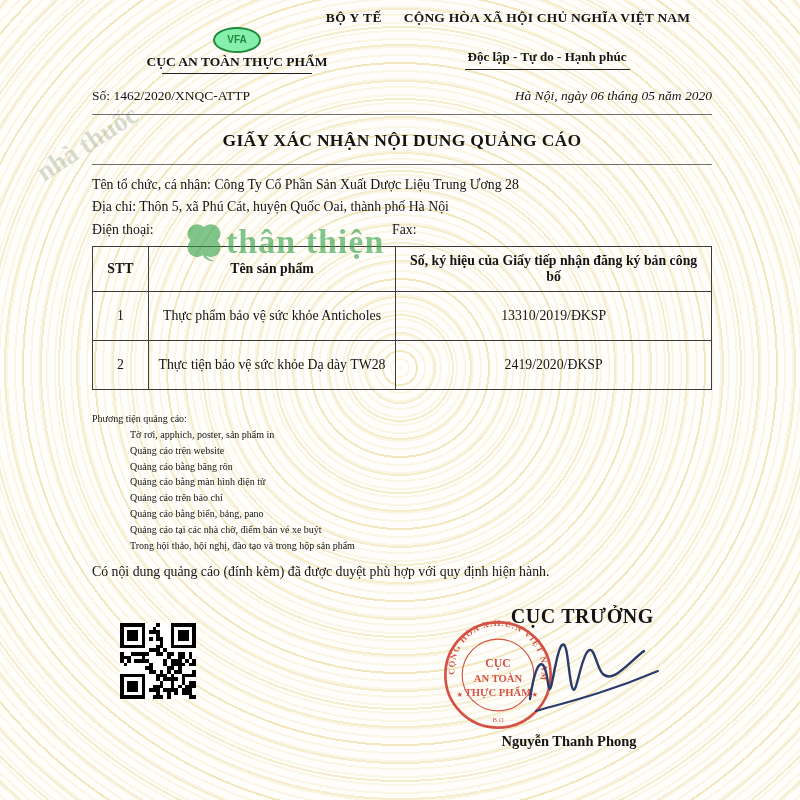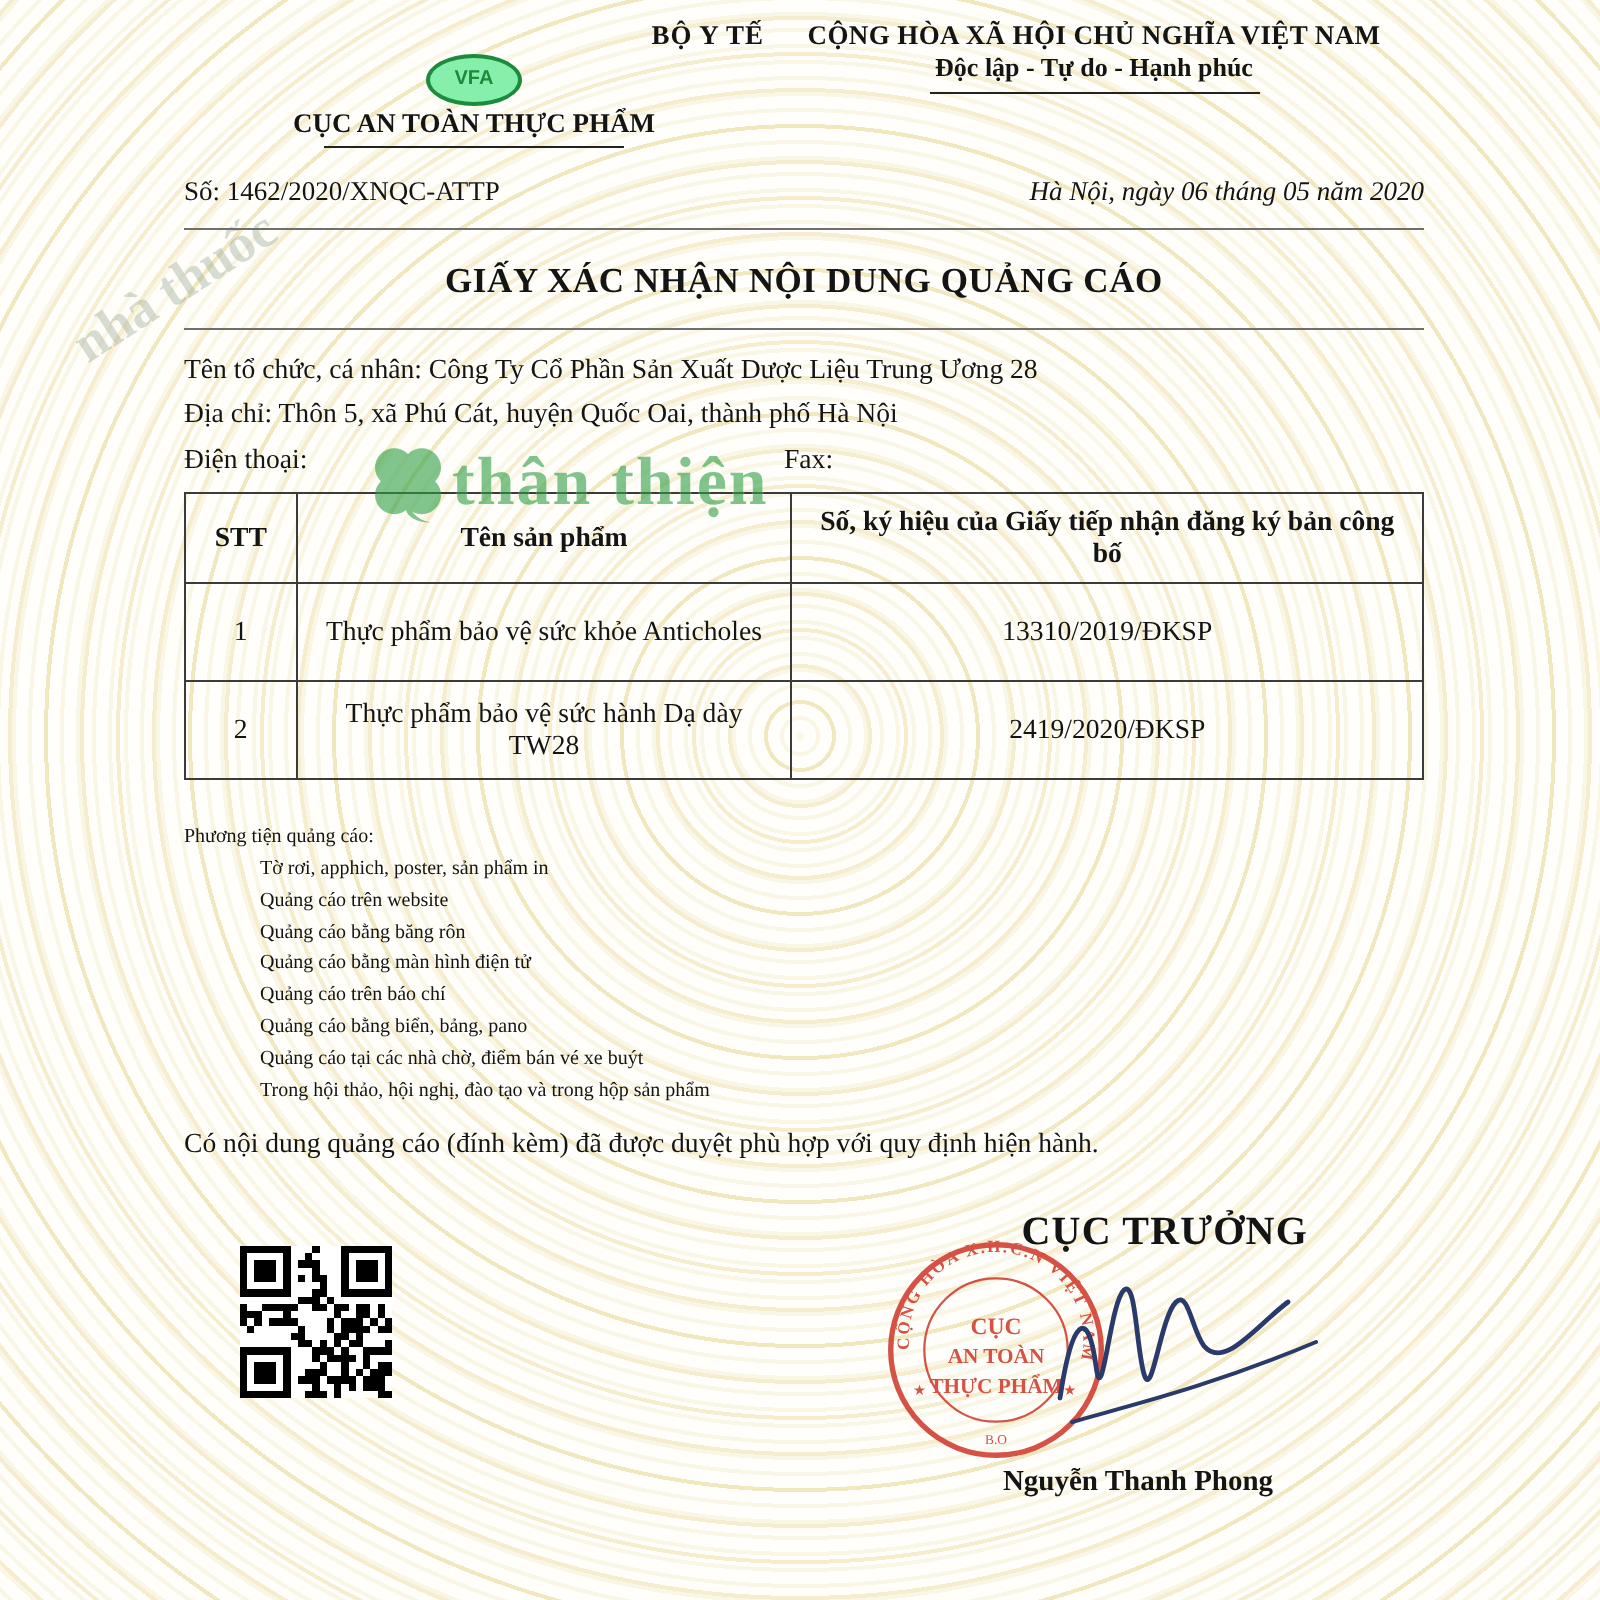--- a/index.html
+++ b/index.html
@@ -27,21 +27,21 @@
   .hdr{display:flex;}
   .hdr-left{width:290px;text-align:center;}
   .hdr-right{flex:1;text-align:center;}
   .ministry{font-weight:bold;font-size:13.5px;letter-spacing:.5px;text-align:right;}
   .vfa{display:inline-block;margin:1px auto;width:44px;height:22px;line-height:22px;
        border:2px solid #1d8a3c;border-radius:50%;color:#1d8a3c;font-weight:bold;
        font-size:10px;background:#86efac;font-family:"Liberation Sans",sans-serif;}
   .department{font-weight:bold;font-size:13.5px;}
   .u-short{width:150px;border-bottom:1.5px solid #222;margin:3px auto 0;}
   .nat-title{font-weight:bold;font-size:13.5px;letter-spacing:.2px;}
-  .nat-motto{font-weight:bold;font-size:13px;margin-top:0;font-family:Liberation Serif, serif;}
+  .nat-motto{font-weight:bold;font-size:13px;margin-top:23px;font-family:Liberation Serif, serif;}
   .u-motto{width:165px;border-bottom:1.5px solid #222;margin:4px auto 0;}
 
   .num-row{display:flex;justify-content:space-between;margin-top:14px;font-size:13.5px;}
   .doc-number{}
   .place-date{font-weight:normal;font-style:italic;}
 
   .rule{border-top:1px solid #6f6f6f;margin-top:10px;}
 
   .doc-title{text-align:center;font-weight:bold;font-size:17.5px;letter-spacing:.3px;margin:15px 0 13px;}
 
@@ -139,21 +139,21 @@
         <th class="col-prod">Tên sản phẩm</th>
         <th class="col-num">Số, ký hiệu của Giấy tiếp nhận đăng ký bản công bố</th>
       </tr>
       <tr>
         <td>1</td>
         <td>Thực phẩm bảo vệ sức khỏe Anticholes</td>
         <td>13310/2019/ĐKSP</td>
       </tr>
       <tr>
         <td>2</td>
-        <td>Thực phẩm bảo vệ sức hành Dạ dày TW28</td>
+        <td>Thực tiện bảo vệ sức khỏe Dạ dày TW28</td>
         <td>2419/2020/ĐKSP</td>
       </tr>
     </tbody>
       </table>
 
     <div class="media">
       <div class="media-label">Phương tiện quảng cáo:</div>
       <div class="media-item">Tờ rơi, apphich, poster, sản phẩm in</div>
       <div class="media-item">Quảng cáo trên website</div>
       <div class="media-item">Quảng cáo bằng băng rôn</div>

